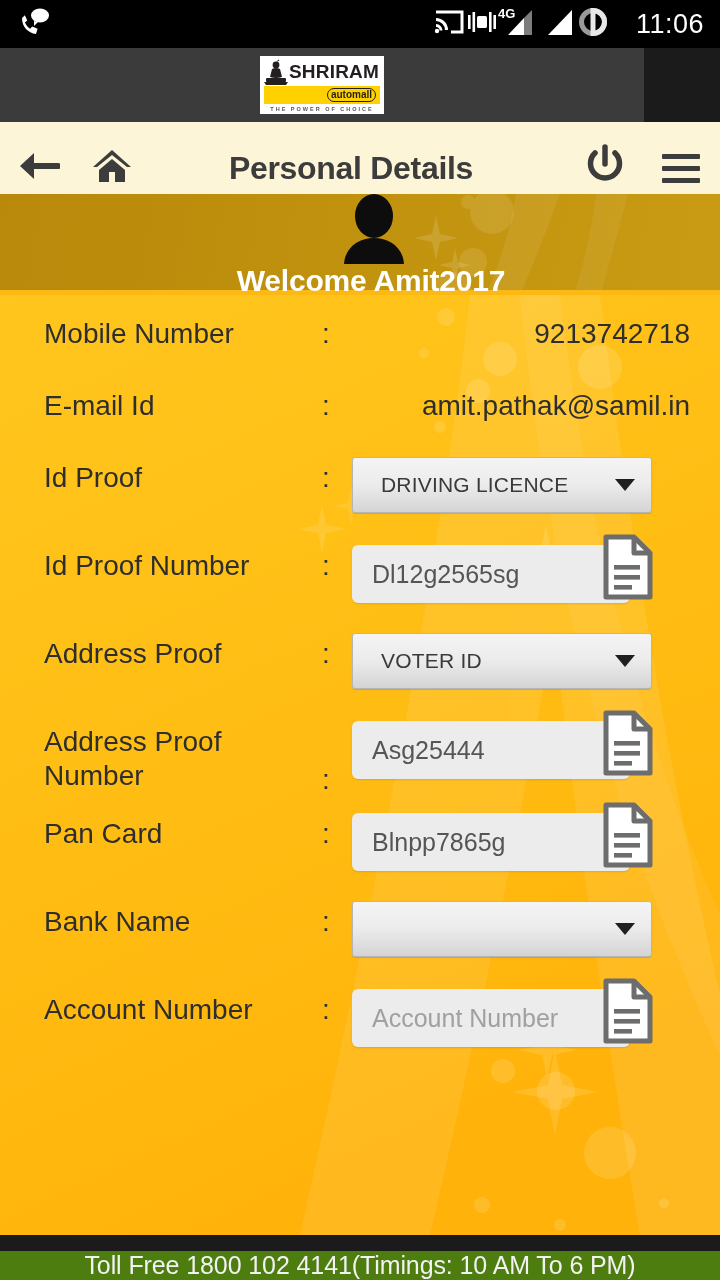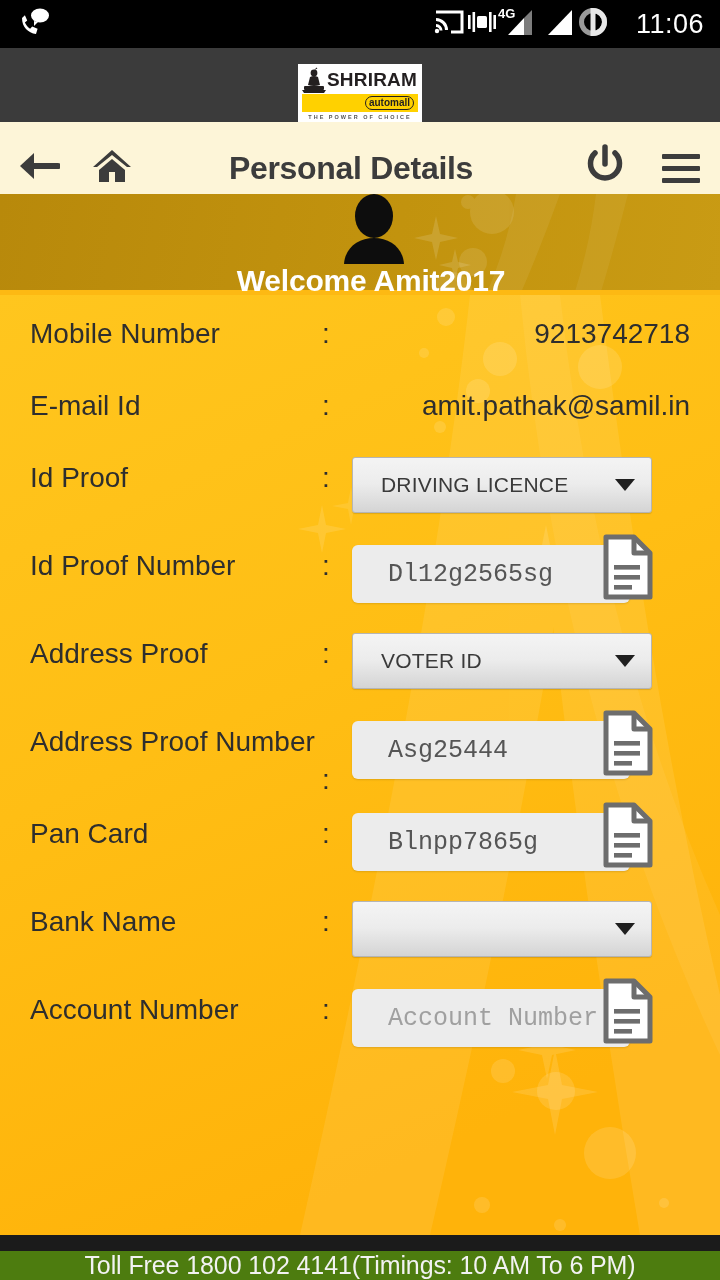--- a/index.html
+++ b/index.html
@@ -17,22 +17,22 @@
     position:absolute; top:0; left:0; width:720px; height:48px;
     background:#000; display:flex; align-items:center;
   }
   .sb-left { display:flex; align-items:center; padding-left:18px; }
   .sb-right { margin-left:auto; display:flex; align-items:center; padding-right:16px; }
   .sb-time { color:#fff; font-size:27px; letter-spacing:0.5px;margin-left:26px; }
   .ico { display:block; }
 
   
   .logobar {
-    position:absolute; top:48px; left:0; width:720px; height:74px;
-    background:#3b3b3b; display:flex; align-items:flex-end; justify-content:center;
+    position:absolute; top:48px; left:0; width:644px; height:74px;
+    background:#3b3b3b; display:flex; align-items:center; justify-content:center;
   }
   .logo-box {
     width:124px; height:58px; background:#fff;
     display:flex; flex-direction:column; align-items:center;
     padding:3px 4px 2px; position:relative;
   }
   .logo-top { display:flex; align-items:flex-end; width:100%; height:27px; }
   .logo-man { width:24px; height:26px; position:relative; flex:0 0 auto; }
   .logo-word {
     flex:1; text-align:center; font-family:"Liberation Sans", sans-serif;
@@ -94,21 +94,21 @@
   
   .content {
     position:absolute; top:295px; left:0; width:720px; height:940px;
     background:#FFBE14; overflow:hidden;
   }
   .bg-deco { position:absolute; inset:0; pointer-events:none; }
 
   .form { position:relative; z-index:3; padding-top:18px; }
   .row { display:flex; align-items:flex-start; min-height:58px; }
   .row-label {
-    width:322px; padding-left:30px; font-size:28px; color:#2e2e2e;
+    width:322px; padding-left:44px; font-size:28px; color:#2e2e2e;
     line-height:34px; padding-top:4px;
   }
   .row-colon {
     width:30px; font-size:28px; color:#2e2e2e; line-height:34px;
     padding-top:4px; text-align:left;
   }
   .row-colon.low { padding-top:42px; }
   .row-value {
     flex:1; font-size:28px; color:#2e2e2e; line-height:34px;
     padding-top:4px; padding-right:30px; text-align:right;
@@ -137,22 +137,22 @@
     position:absolute; right:16px; top:50%; transform:translateY(-50%);
     width:0; height:0; border-left:10px solid transparent;
     border-right:10px solid transparent; border-top:12px solid #1f1f1f;
   }
 
   
   .inputwrap { position:relative; width:300px; height:58px; }
   .textinput {
     position:absolute; left:0; top:0; width:278px; height:58px;
     background:#ececec; border:none; border-radius:6px;
-    font-family:Liberation Mono, monospace;
-    font-size:25px; color:#555; padding-left:36px;
+    font-family:Liberation Sans, sans-serif;
+    font-size:25px; color:#555; padding-left:20px;
     box-shadow:0 1px 2px rgba(0,0,0,.12);
   }
   .textinput::placeholder { color:#a0a0a0; }
   .docicon {
     position:absolute; right:-4px; top:-12px; width:56px; height:68px;
     z-index:4; cursor:pointer;
   }
 
   
   .footer {

